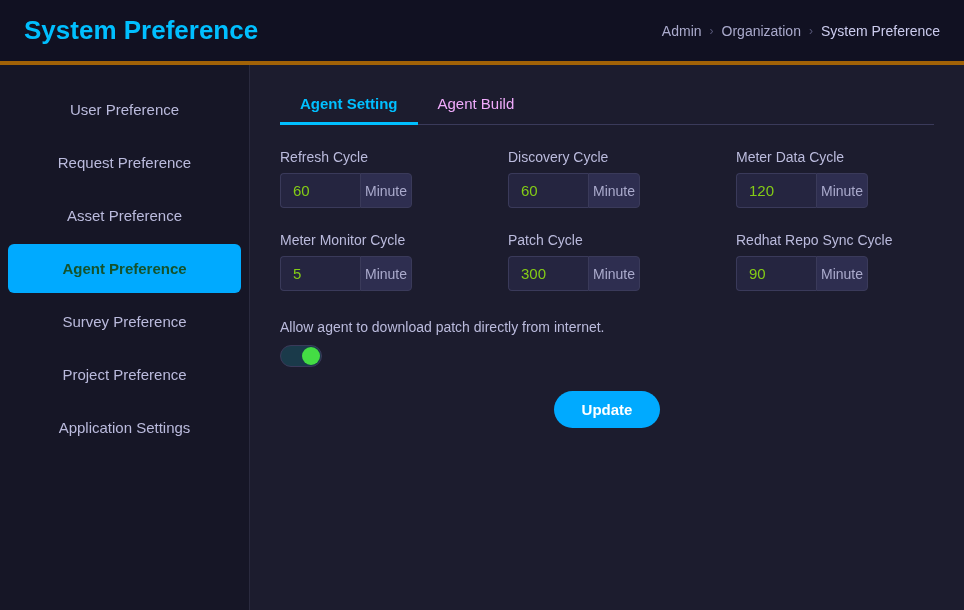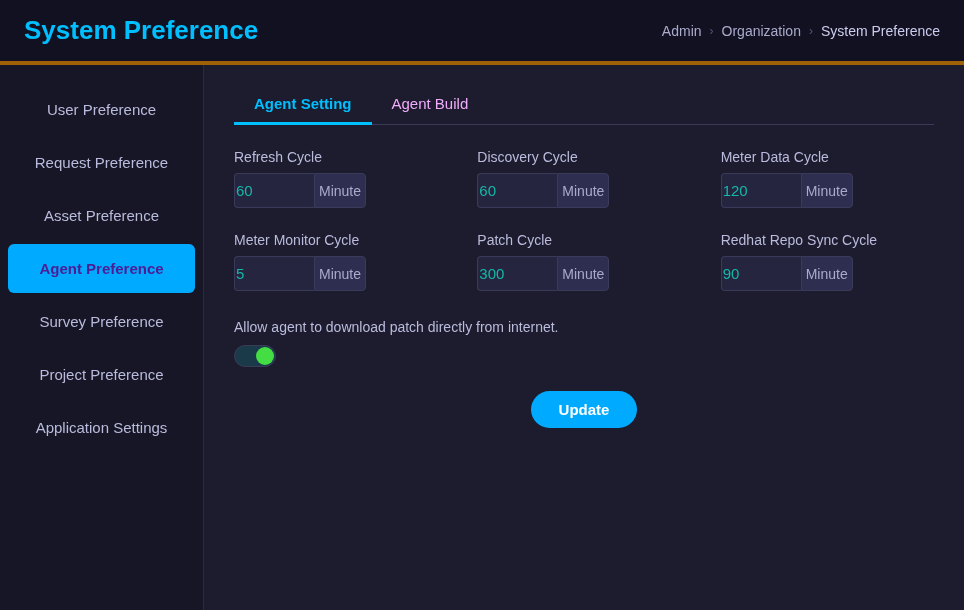--- a/index.html
+++ b/index.html
@@ -44,41 +44,41 @@
     }
     .breadcrumb-current {
       color: #ccccee;
     }
     .main-body {
       display: flex;
       flex: 1;
       overflow: hidden;
     }
     .sidebar {
-      width: 204px;
+      width: 250px;
       background: #161626;
       border-right: 1px solid #2a2a3e;
       padding: 20px 0;
       display: flex;
       flex-direction: column;
       gap: 4px;
     }
     .sidebar-item {
       padding: 16px 20px;
       cursor: pointer;
       font-size: 15px;
       color: #bbbbdd;
       text-align: center;
       border-radius: 4px;
       margin: 0 8px;
       transition: background 0.2s;
     }
     .sidebar-item.active {
       background: #00aaff;
-      color: #4c1d95;
+      color: #14532d;
       font-weight: bold;
       border-radius: 6px;
     }
     .content {
       flex: 1;
       padding: 20px 30px;
       overflow-y: auto;
       background: #1c1c2e;
     }
     .tabs {
@@ -116,22 +116,22 @@
       color: #bbbbdd;
     }
     .field-input-row {
       display: flex;
       gap: 0;
     }
     .field-input {
       background: #252540;
       border: 1px solid #3a3a5a;
       border-right: none;
-      color: #14b8a6;
-      padding: 8px 1px;
+      color: #84cc16;
+      padding: 8px 12px;
       font-size: 15px;
       width: 80px;
       border-radius: 4px 0 0 4px;
       outline: none;
     }
     .field-unit {
       background: #2e2e50;
       border: 1px solid #3a3a5a;
       color: #aaaacc;
       padding: 8px 4px;

